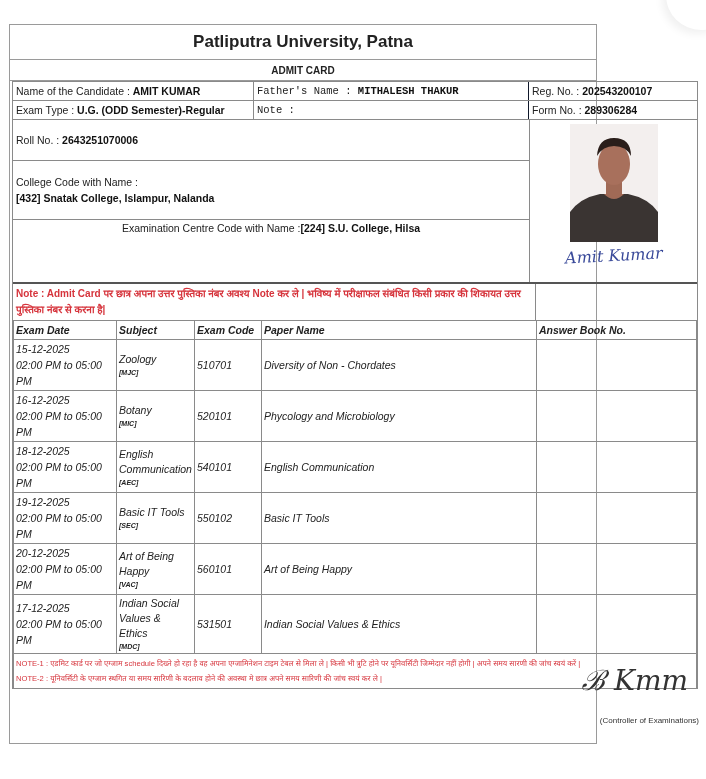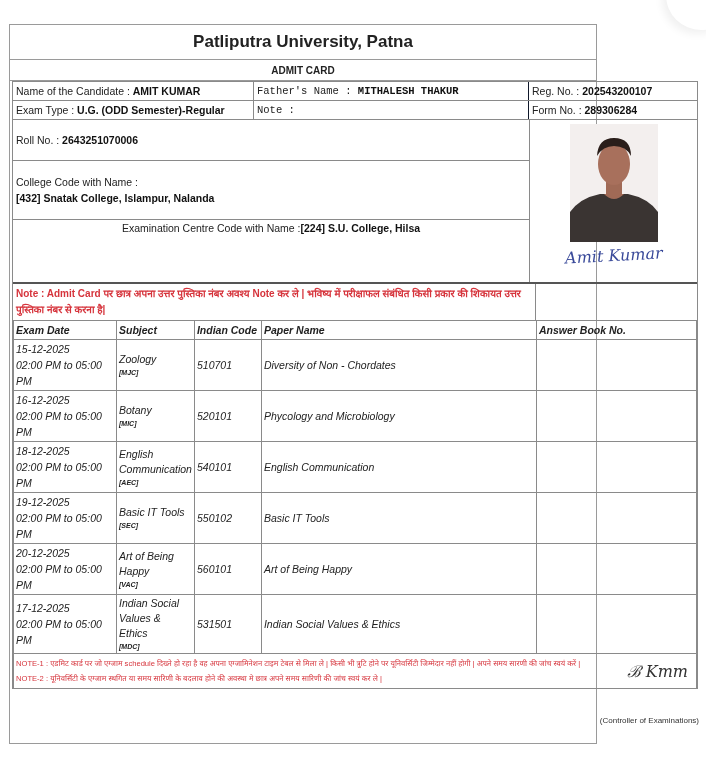--- a/index.html
+++ b/index.html
@@ -36,21 +36,21 @@
     th, td { border:1px solid #8a8a8a; padding:1px 2px; text-align:left; vertical-align:middle; font-size:10.5px;font-style:italic; }
     th { font-weight:bold; height:16px; }
     td.date { width:98px; line-height:16px; }
     td.subj { width:72px; line-height:15px; }
     td.code { width:62px; }
     td.name { width:270px; }
     .tag { font-size:7px; font-weight:bold; display:block; line-height:11px; }
     tr.data { height:49px; }
     .footnotes { border:1px solid #8a8a8a; border-top:none; padding:2px 2px; }
     .fn { color:#d6343c; font-size:7.6px; line-height:15px; white-space:nowrap; overflow:hidden; }
-    .controller-sig { position:absolute; right:18px; top:660px; font-family:"DejaVu Serif", serif; font-style:italic; font-size:16px; color:#333; }
+    .controller-sig { position:absolute; right:18px; top:660px; font-family:"DejaVu Serif", serif; font-style:italic; font-size:28px; color:#333; }
     .controller-label { position:absolute; right:7px; top:716px; font-size:8px; color:#333; }
   </style>
 </head>
 <body>
 
 <div class="corner"></div>
 
 <div class="page">
   <div class="title">Patliputra University, Patna</div>
   <div class="subtitle">ADMIT CARD</div>
@@ -113,21 +113,21 @@
         <div class="red">Note : Admit Card पर छात्र अपना उत्तर पुस्तिका नंबर अवश्य Note कर ले | भविष्य में परीक्षाफल संबंधित किसी प्रकार की शिकायत उत्तर पुस्तिका नंबर से करना है|</div>
       </div>
       <div class="notes-right"></div>
     </div>
 
     <table>
       <thead>
         <tr>
           <th>Exam Date</th>
           <th>Subject</th>
-          <th>Indian Code</th>
+          <th>Exam Code</th>
           <th>Paper Name</th>
           <th>Answer Book No.</th>
         </tr>
       </thead>
       <tbody>
         <tr class="data">
           <td class="date"><span>15-12-2025</span><br><span>02:00 PM to 05:00 PM</span></td>
           <td class="subj"><span>Zoology</span><span class="tag">[MJC]</span></td>
           <td class="code">510701</td>
           <td class="name">Diversity of Non - Chordates</td>

